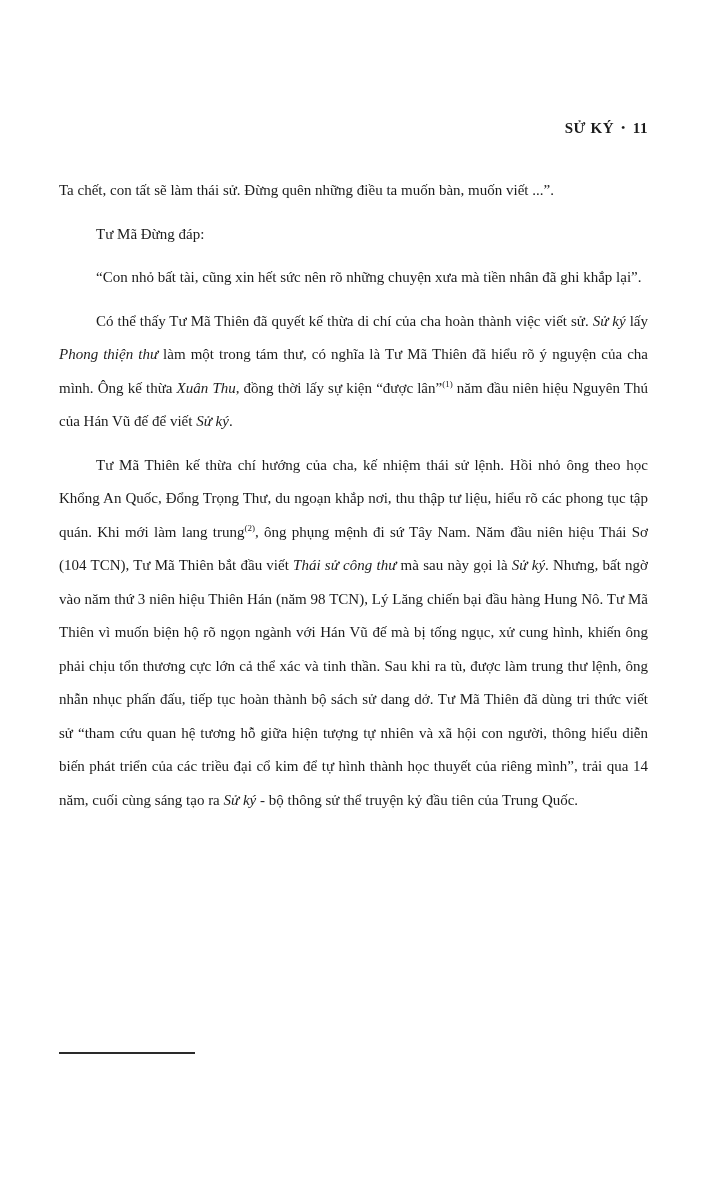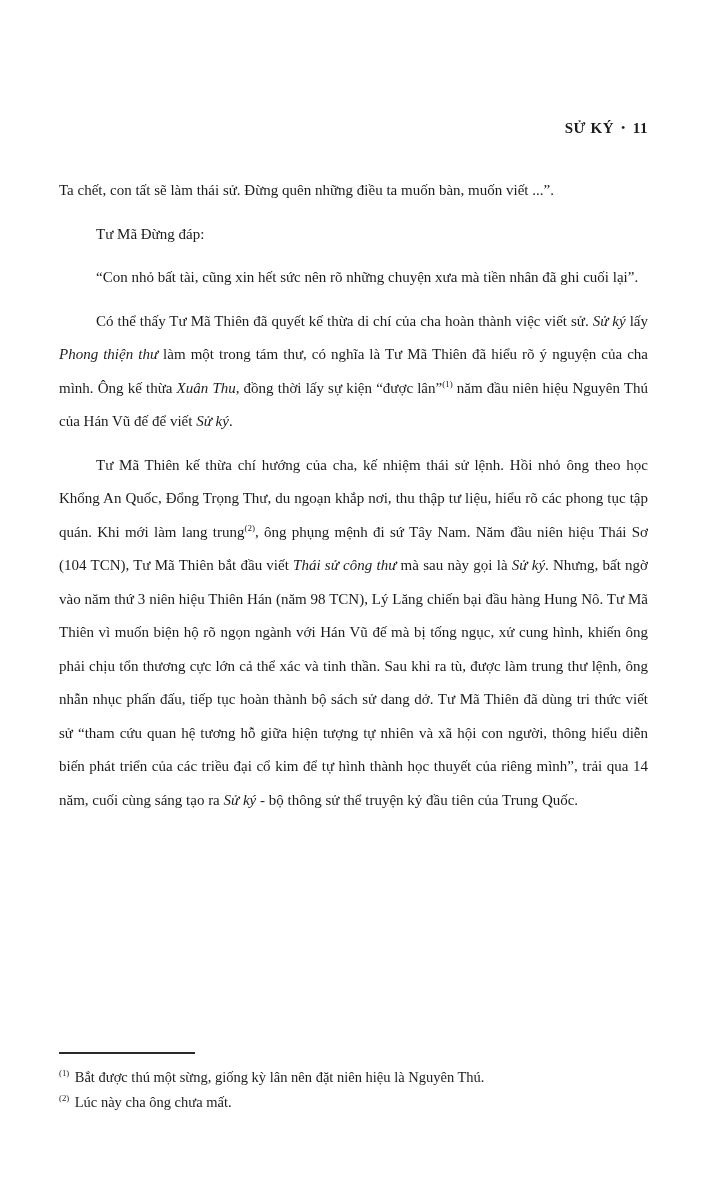--- a/index.html
+++ b/index.html
@@ -84,26 +84,22 @@
 
 <div class="page">
 
   <div class="running-header">
     <span>SỬ KÝ</span><span class="sep">•</span><span>11</span>
   </div>
 
   <div class="content" id="content">
       <p class="para"><span>Ta chết, con tất sẽ làm thái sử. Đừng quên những điều ta muốn bàn, muốn viết ...”.</span></p>
       <p class="para indent"><span>Tư Mã Đừng đáp:</span></p>
-      <p class="para indent"><span>“Con nhỏ bất tài, cũng xin hết sức nên rõ những chuyện xưa mà tiền nhân đã ghi cuối lại”.</span></p>
+      <p class="para indent"><span>“Con nhỏ bất tài, cũng xin hết sức nên rõ những chuyện xưa mà tiền nhân đã ghi khắp lại”.</span></p>
       <p class="para indent"><span>Có thể thấy Tư Mã Thiên đã quyết kế thừa di chí của cha hoàn thành việc viết sử. </span><i>Sử ký</i><span> lấy </span><i>Phong thiện thư</i><span> làm một trong tám thư, có nghĩa là Tư Mã Thiên đã hiểu rõ ý nguyện của cha mình. Ông kế thừa </span><i>Xuân Thu</i><span>, đồng thời lấy sự kiện “được lân”</span><sup>(1)</sup><span> năm đầu niên hiệu Nguyên Thú của Hán Vũ đế để viết </span><i>Sử ký</i><span>.</span></p>
       <p class="para indent"><span>Tư Mã Thiên kế thừa chí hướng của cha, kế nhiệm thái sử lệnh. Hồi nhỏ ông theo học Khổng An Quốc, Đổng Trọng Thư, du ngoạn khắp nơi, thu thập tư liệu, hiểu rõ các phong tục tập quán. Khi mới làm lang trung</span><sup>(2)</sup><span>, ông phụng mệnh đi sứ Tây Nam. Năm đầu niên hiệu Thái Sơ (104 TCN), Tư Mã Thiên bắt đầu viết </span><i>Thái sử công thư</i><span> mà sau này gọi là </span><i>Sử ký</i><span>. Nhưng, bất ngờ vào năm thứ 3 niên hiệu Thiên Hán (năm 98 TCN), Lý Lăng chiến bại đầu hàng Hung Nô. Tư Mã Thiên vì muốn biện hộ rõ ngọn ngành với Hán Vũ đế mà bị tống ngục, xử cung hình, khiến ông phải chịu tổn thương cực lớn cả thể xác và tinh thần. Sau khi ra tù, được làm trung thư lệnh, ông nhẫn nhục phấn đấu, tiếp tục hoàn thành bộ sách sử dang dở. Tư Mã Thiên đã dùng tri thức viết sử “tham cứu quan hệ tương hỗ giữa hiện tượng tự nhiên và xã hội con người, thông hiểu diễn biến phát triển của các triều đại cổ kim để tự hình thành học thuyết của riêng mình”, trải qua 14 năm, cuối cùng sáng tạo ra </span><i>Sử ký</i><span> - bộ thông sử thể truyện kỷ đầu tiên của Trung Quốc.</span></p>
     </div>
 
   <div class="footnote-area">
     <div class="footnote-rule"></div>
-    <div id="footnotes">
-        <div class="footnote"><sup class="fn-marker">(1)</sup><span> Bắt được thú một sừng, giống kỳ lân nên đặt niên hiệu là Nguyên Thú.</span></div>
-        <div class="footnote"><sup class="fn-marker">(2)</sup><span> Lúc này cha ông chưa mất.</span></div>
-      </div>
   </div>
 
 </div>
 
 </body></html>

